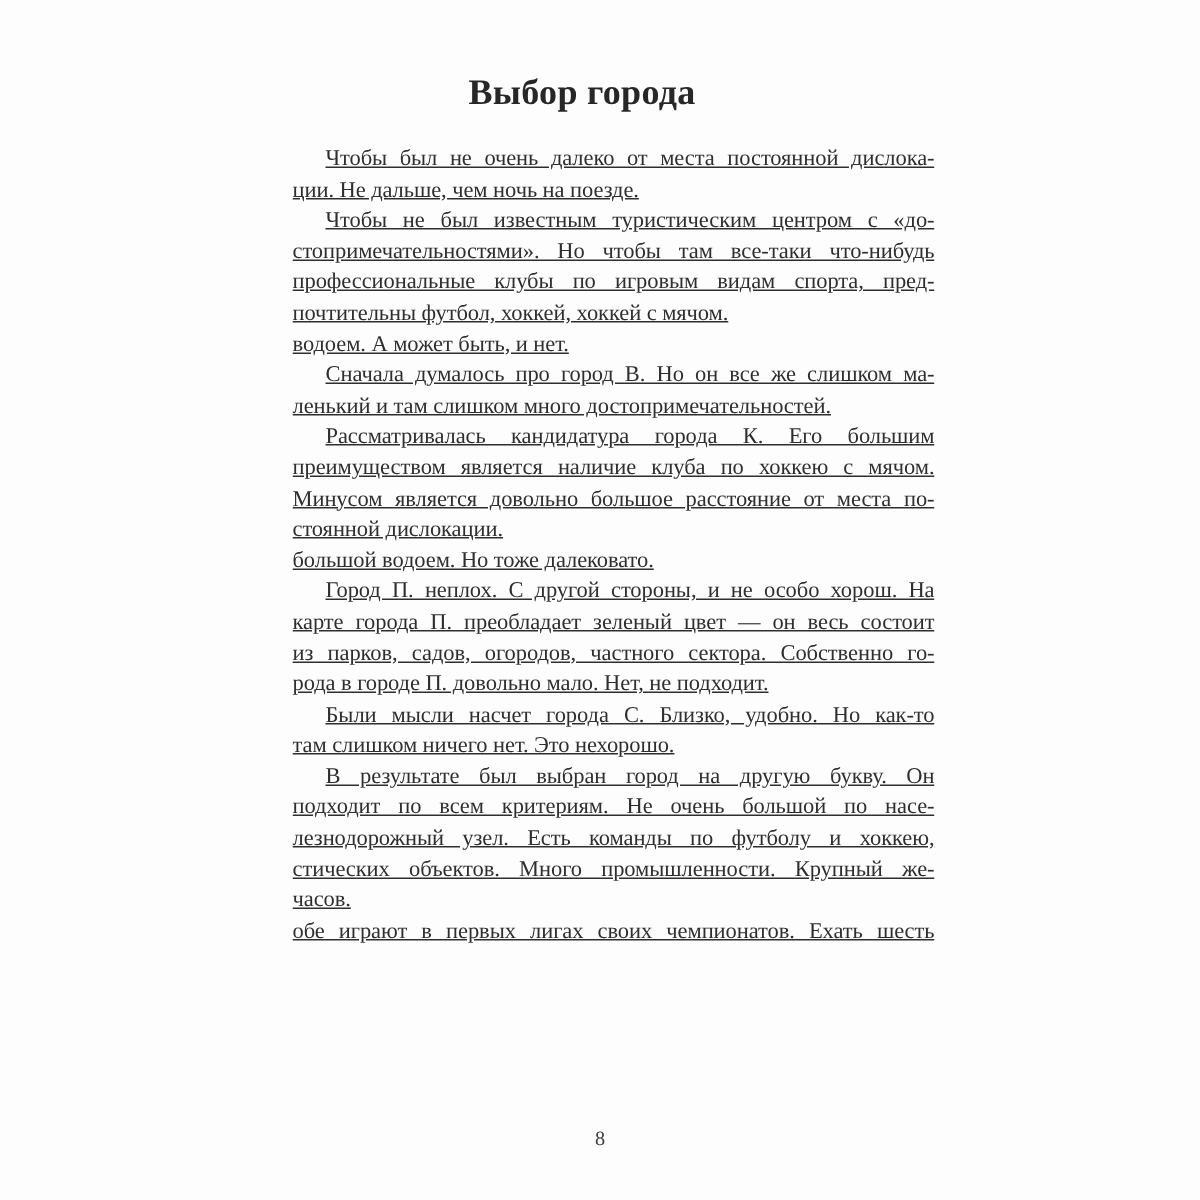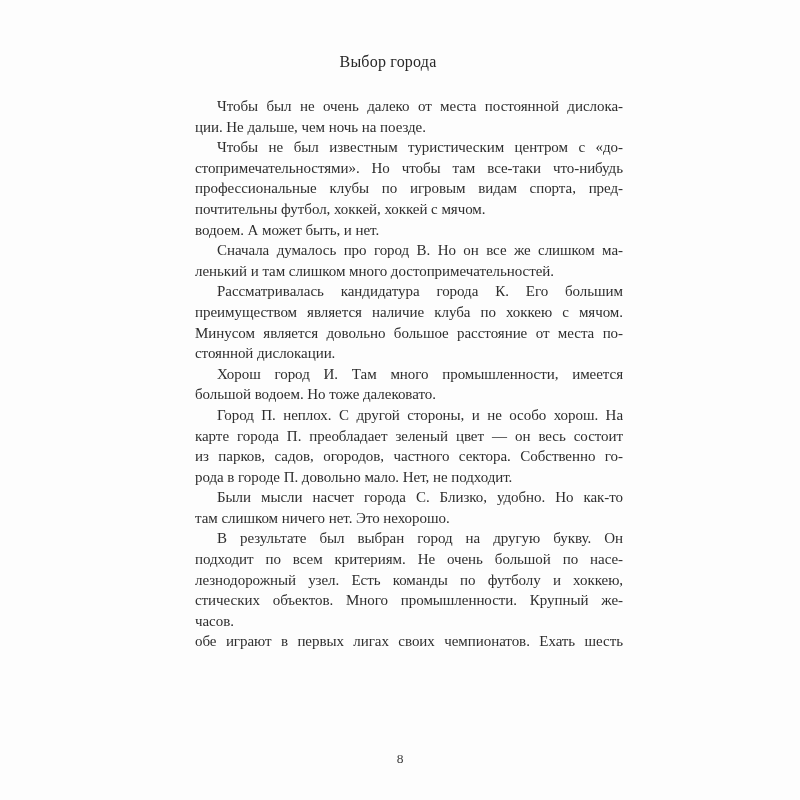--- a/index.html
+++ b/index.html
@@ -17,34 +17,35 @@
     font-family: "Liberation Serif", "DejaVu Serif", serif;
     color: #2e2e2e;
     overflow: hidden;
   }
   .chapter-title {
     position: absolute;
     top: 51px;
     left: 0;
     width: 776px;
     text-align: center;
-    font-weight: normal;
-    font-size: 16px;
+    font-weight: bold;
+    font-size: 24px;
     line-height: 22px;
     letter-spacing: 0.2px;
     color: #272727;
   }
   .text-block {
     position: absolute;
     left: 195px;
     top: 96px;
     width: 428px;
     font-size: 15px;
     line-height: 20.6px;
     letter-spacing: -0.05px;
+    text-decoration: underline;
   }
   .para {
     margin: 0;
     padding: 0;
   }
   .line {
     display: block;
     height: 20.6px;
     overflow: hidden;
     text-align: justify;
@@ -91,21 +92,20 @@
         <span class="line first">Сначала думалось про город В. Но он все же слишком ма-</span>
         <span class="line plast">ленький и там слишком много достопримечательностей.</span>
       </p>
       <p class="para">
         <span class="line first">Рассматривалась кандидатура города К. Его большим</span>
         <span class="line">преимуществом является наличие клуба по хоккею с мячом.</span>
         <span class="line">Минусом является довольно большое расстояние от места по-</span>
         <span class="line plast">стоянной дислокации.</span>
       </p>
       <p class="para">
-        <span class="line first">Хорош город И. Там много промышленности, имеется</span>
         <span class="line plast">большой водоем. Но тоже далековато.</span>
       </p>
       <p class="para">
         <span class="line first">Город П. неплох. С другой стороны, и не особо хорош. На</span>
         <span class="line">карте города П. преобладает зеленый цвет — он весь состоит</span>
         <span class="line">из парков, садов, огородов, частного сектора. Собственно го-</span>
         <span class="line plast">рода в городе П. довольно мало. Нет, не подходит.</span>
       </p>
       <p class="para">
         <span class="line first">Были мысли насчет города С. Близко, удобно. Но как-то</span>

